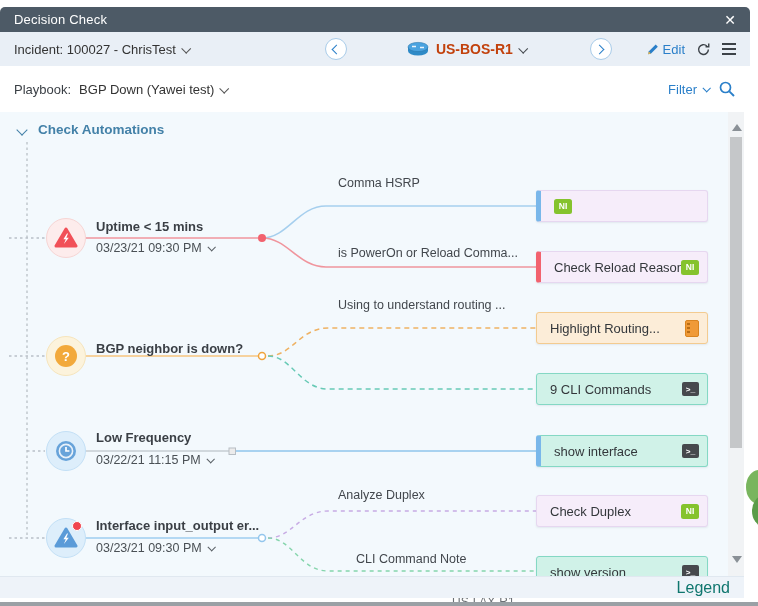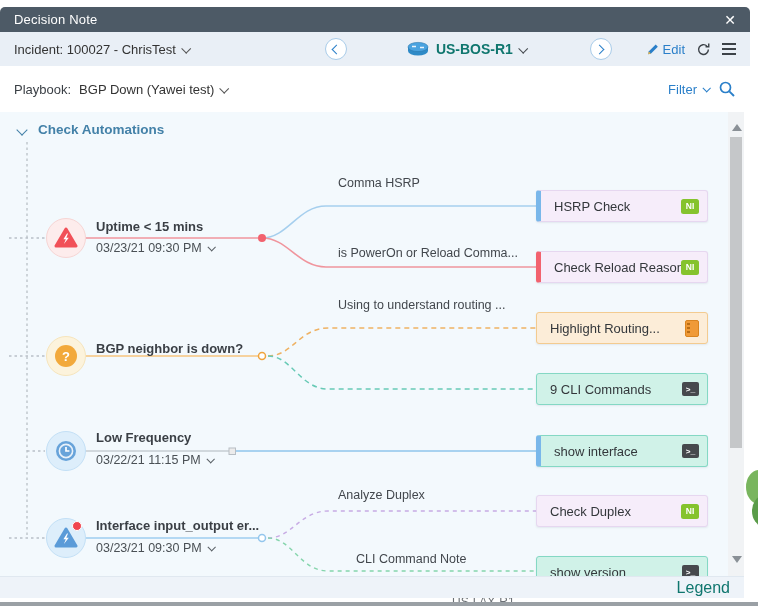--- a/index.html
+++ b/index.html
@@ -13,21 +13,21 @@
   .close-x{color:#fff;font-size:14px;cursor:pointer;line-height:1;}
   .toolbar{left:0;top:32px;width:750px;height:34px;background:#e9eff6;display:flex;align-items:center;box-sizing:border-box;padding:0 14px;gap:24px;}
   .chev{display:inline-block;width:6px;height:6px;border-right:1.5px solid currentColor;border-bottom:1.5px solid currentColor;transform:rotate(45deg) translateY(-1px);margin-left:6px;}
   .chev.sm{width:5px;height:5px;}
   .navbtn{width:22px;height:22px;border-radius:50%;background:#fff;border:1px solid #a9cce9;color:#2a7fc9;
           display:flex;align-items:center;justify-content:center;cursor:pointer;box-sizing:border-box;}
   .navbtn .c{width:6px;height:6px;border-right:1.6px solid #2a7fc9;border-bottom:1.6px solid #2a7fc9;display:inline-block;}
   .navbtn .c.left{transform:rotate(135deg);margin-left:2px;}
   .navbtn .c.right{transform:rotate(-45deg);margin-right:2px;}
   .tb-text{font-size:13px;color:#333;cursor:pointer;display:flex;align-items:center;}
-  .devname{font-size:14px;color:#0f766e;font-weight:600;margin-left:7px;text-align:right;}
+  .devname{font-size:14px;color:#c2410c;font-weight:600;margin-left:7px;text-align:right;}
   .blue{color:#2a7fc9;}
   .menu-bars{display:inline-block;width:14px;}
   .menu-bars i{display:block;height:2px;background:#3c4248;margin:3px 0;}
   .playrow{left:0;top:66px;width:750px;height:46px;background:#fff;display:flex;align-items:center;box-sizing:border-box;padding:0 14px;}
   .footer{left:0;top:576px;width:744px;height:22px;background:#eef3f9;border-top:1px solid #e0e8f0;
           display:flex;align-items:center;justify-content:flex-end;padding-right:14px;box-sizing:border-box;}
   .legend{font-size:16px;color:#0f766e;cursor:pointer;}
   
   .content{left:0;top:112px;width:744px;height:464px;background:#f3f9fd;overflow:hidden;}
   .sec-head{left:18px;top:10px;display:flex;align-items:center;color:#4381a8;cursor:pointer;}
@@ -75,21 +75,21 @@
 <body>
 
 <div class="abs plant">
   <b style="left:2px;top:8px;width:26px;height:34px;background:#79b55e;"></b>
   <b style="left:8px;top:34px;width:22px;height:30px;background:#5a9c49;"></b>
 </div>
 <div class="abs bg-bottom-text">US-LAX-R1</div>
 <div class="abs bg-bottom-bar"></div>
 
 <div class="abs titlebar">
-  <span class="ttl">Decision Note</span>
+  <span class="ttl">Decision Check</span>
   <span class="close-x">✕</span>
 </div>
 
 <div class="abs toolbar">
   <span class="tb-text">
     <span>Incident: 100027 - ChrisTest</span>
     <span class="chev" style="color:#555;"></span>
   </span>
   <span class="navbtn" style="margin-left:112px;">
     <span class="c left"></span>
@@ -217,21 +217,20 @@
       <span class="chev sm"></span>
   </div>
 
   <div class="abs blabel" style="left:338px;top:64px;">Comma HSRP</div>
   <div class="abs blabel" style="left:338px;top:186px;">Using to understand routing ...</div>
   <div class="abs blabel" style="left:338px;top:134px;">is PowerOn or Reload Comma...</div>
   <div class="abs blabel" style="left:338px;top:376px;">Analyze Duplex</div>
   <div class="abs blabel" style="left:356px;top:440px;">CLI Command Note</div>
 
   <div class="abs abox acc-blue" style="top:78px;">
-    <span class="lbl">HSRP Check</span>
     <span class="ni">NI</span>
   </div>
   <div class="abs abox acc-red" style="top:139px;">
     <span class="lbl">Check Reload Reason</span>
     <span class="ni">NI</span>
   </div>
   <div class="abs abox orange" style="top:200px;">
     <span class="lbl">Highlight Routing...</span>
     <span class="note-ic"></span>
   </div>

